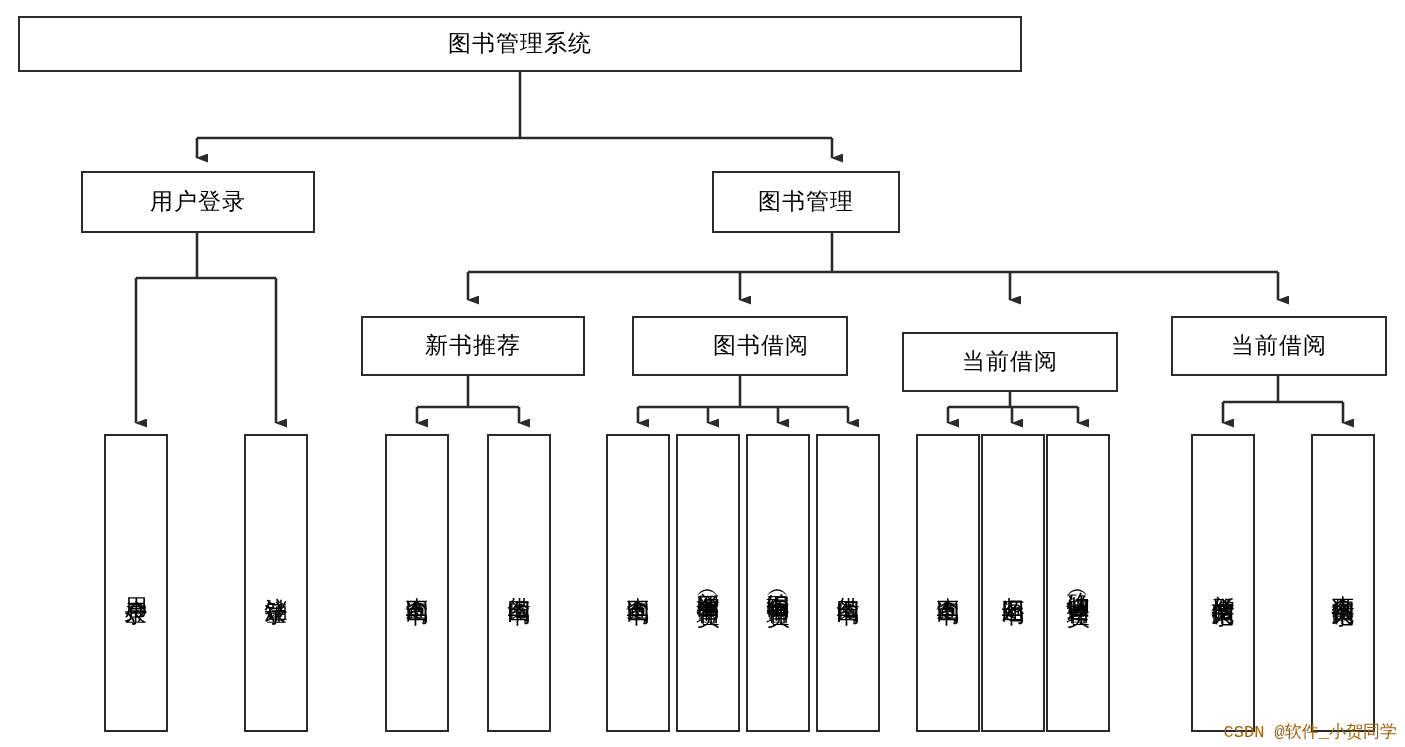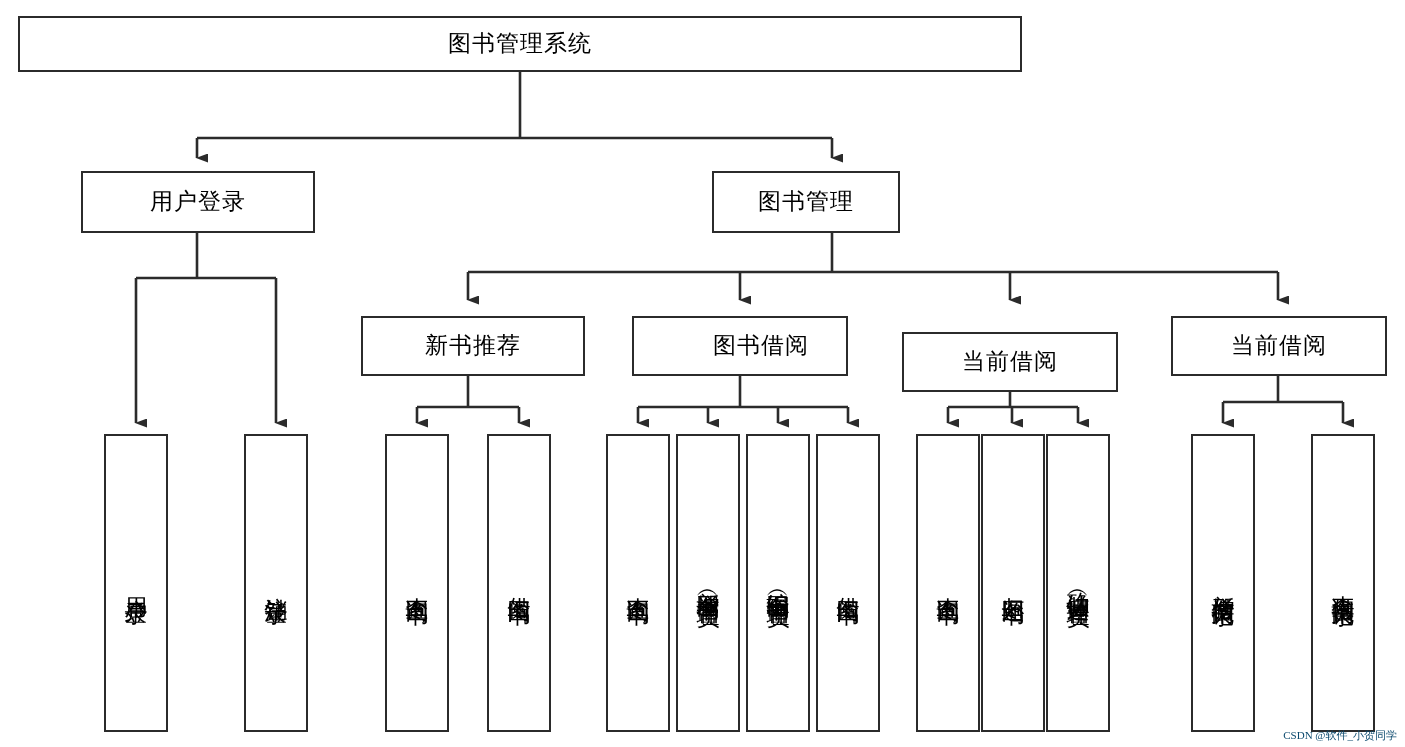--- a/index.html
+++ b/index.html
@@ -55,25 +55,25 @@
   .node.vertical .vlabel {
     writing-mode: vertical-rl;
     text-orientation: upright;
     display: block;
     max-height: 100%;
   }
   #watermark {
     position: absolute;
     right: 8px;
     bottom: 4px;
-    font-size: 11px;
-    color: #0c4a6e;
+    font-size: 17px;
+    color: #a16207;
     z-index: 5;
     white-space: nowrap;
-    font-family: Liberation Serif, serif;
+    font-family: Liberation Mono, monospace;
   }
 </style>
 </head>
 <body>
 
 <div id="diagram-root">
 
   <svg id="wires" viewBox="0 0 1405 747" xmlns="http://www.w3.org/2000/svg">
     <defs>
       <marker id="arrowhead" markerWidth="10" markerHeight="12" refX="4.5" refY="11" orient="auto" markerUnits="userSpaceOnUse">

